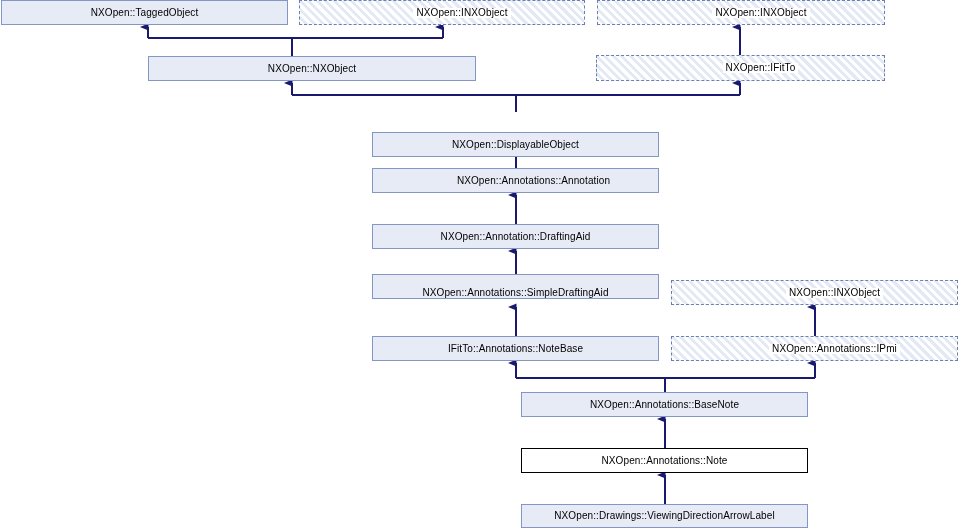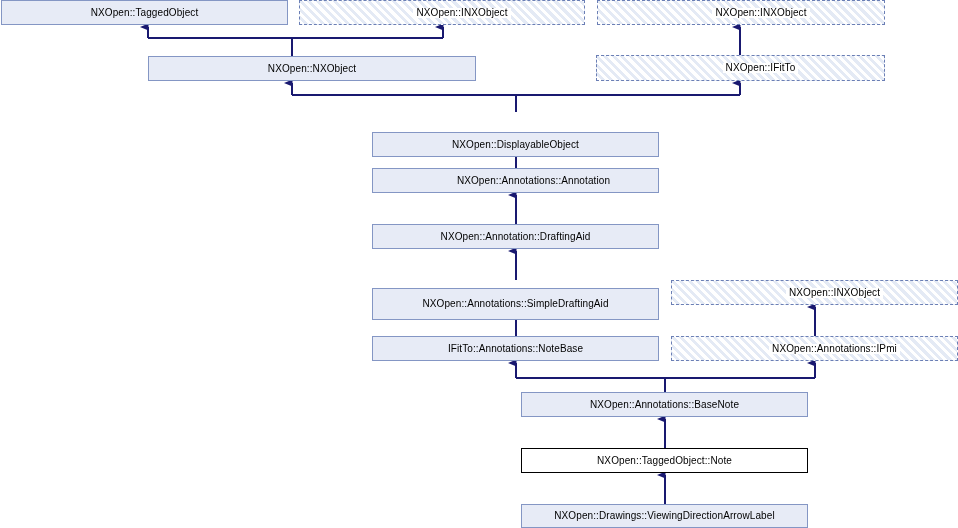--- a/index.html
+++ b/index.html
@@ -146,36 +146,36 @@
       </div>
       <div class="node solid" style="left: 372px; top: 112px; width: 287px; height: 25px; margin-top: 20px;">
         <span class="label">NXOpen::DisplayableObject</span>
       </div>
       <div class="node solid" style="left: 372px; top: 168px; width: 287px; height: 25px; padding-left: 36px;">
         <span class="label">NXOpen::Annotations::Annotation</span>
       </div>
       <div class="node solid" style="left: 372px; top: 224px; width: 287px; height: 25px;">
         <span class="label">NXOpen::Annotation::DraftingAid</span>
       </div>
-      <div class="node solid" style="left: 372px; top: 288px; width: 287px; height: 32px;">
+      <div class="node solid" style="left: 372px; top: 274px; width: 287px; height: 25px; align-items: flex-end;">
         <span class="label">NXOpen::Annotations::SimpleDraftingAid</span>
       </div>
       <div class="node abstract" style="left: 671px; top: 280px; width: 287px; height: 25px;">
         <span class="label">NXOpen::INXObject</span>
       </div>
       <div class="node solid" style="left: 372px; top: 336px; width: 287px; height: 25px;">
         <span class="label">IFitTo::Annotations::NoteBase</span>
       </div>
       <div class="node abstract" style="left: 671px; top: 336px; width: 287px; height: 25px;">
         <span class="label">NXOpen::Annotations::IPmi</span>
       </div>
       <div class="node solid" style="left: 521px; top: 392px; width: 287px; height: 25px;">
         <span class="label">NXOpen::Annotations::BaseNote</span>
       </div>
       <div class="node current" style="left: 521px; top: 448px; width: 287px; height: 25px;">
-        <span class="label">NXOpen::TaggedObject::Note</span>
+        <span class="label">NXOpen::Annotations::Note</span>
       </div>
       <div class="node solid" style="left: 521px; top: 504px; width: 287px; height: 24px;">
         <span class="label">NXOpen::Drawings::ViewingDirectionArrowLabel</span>
       </div>
     </div>
 
 </div>
 
 </body></html>

